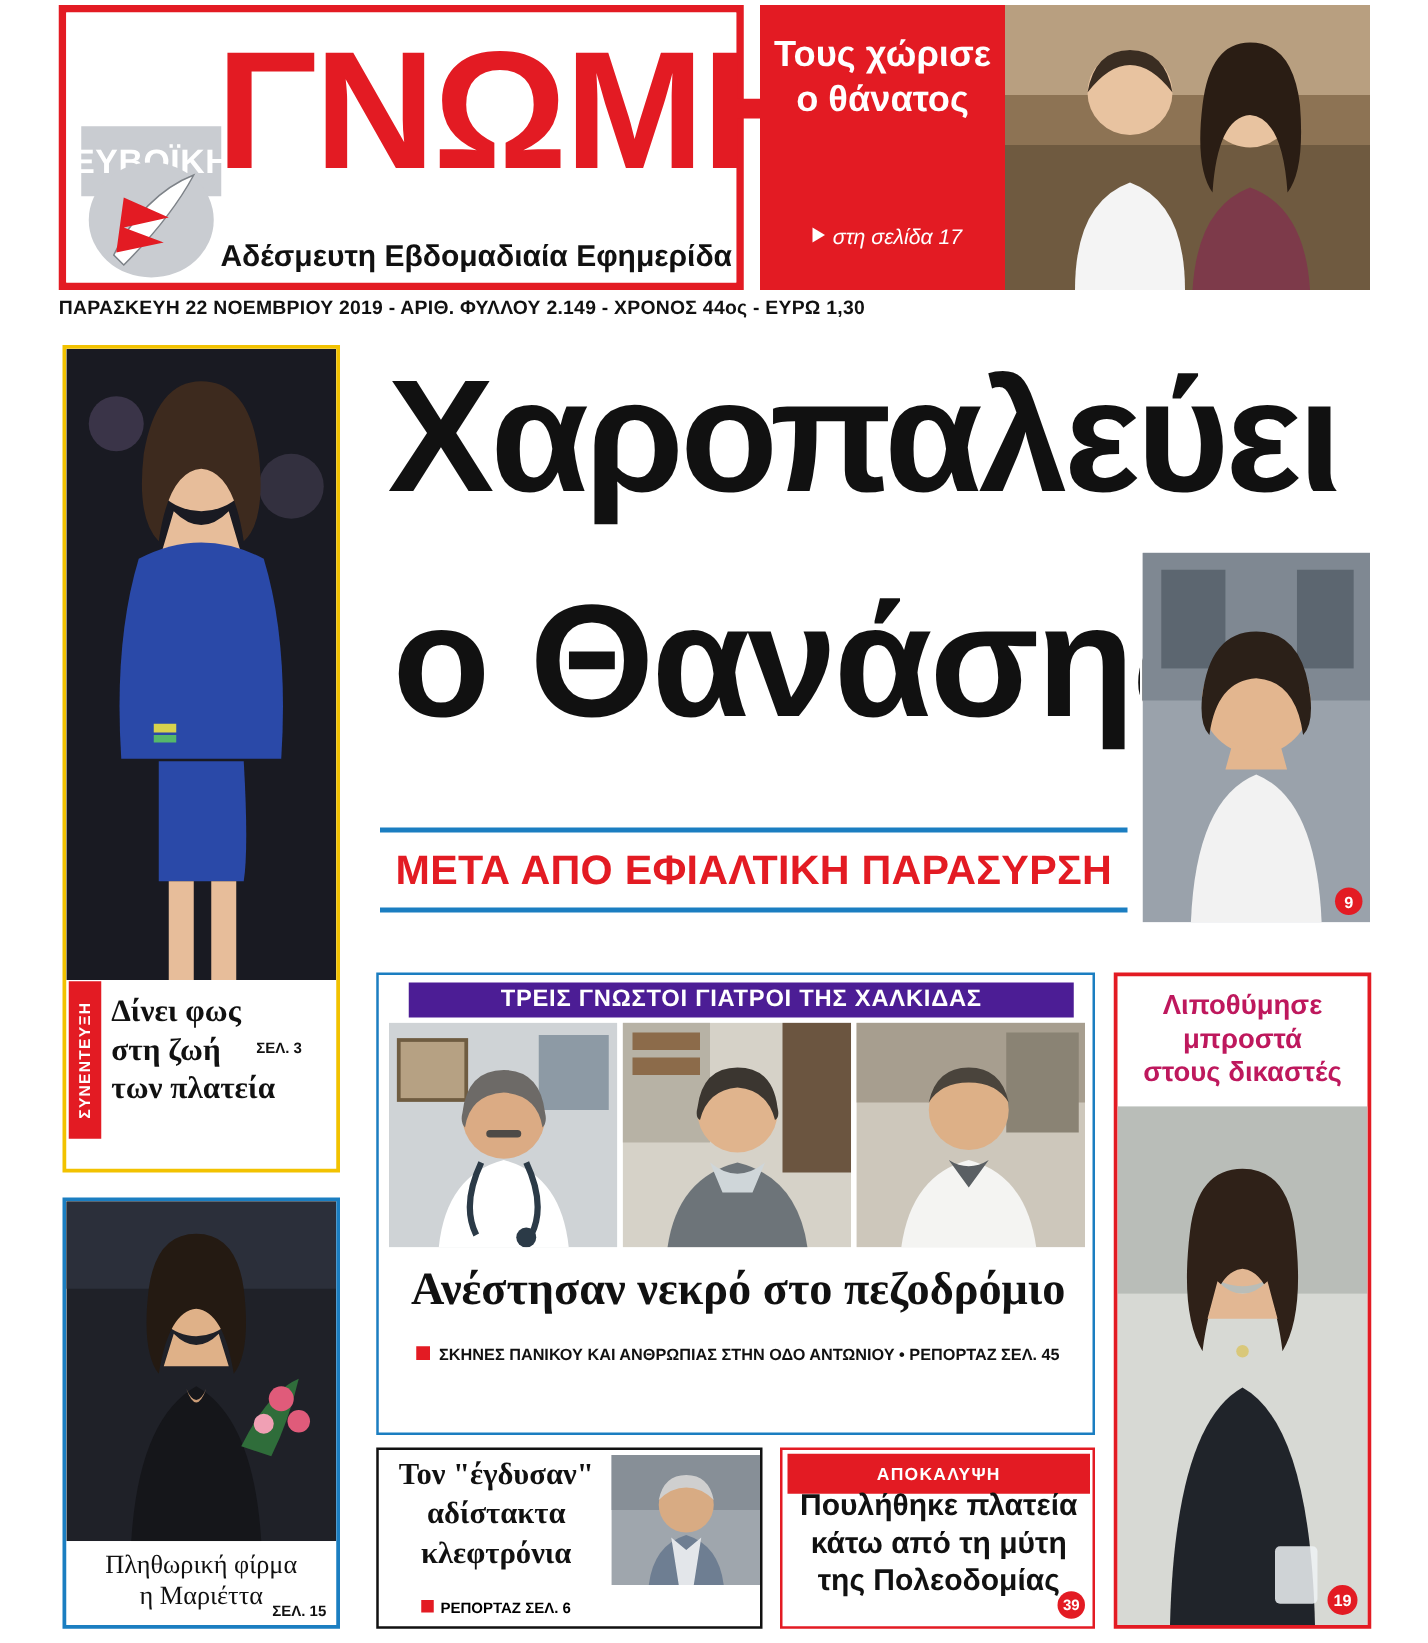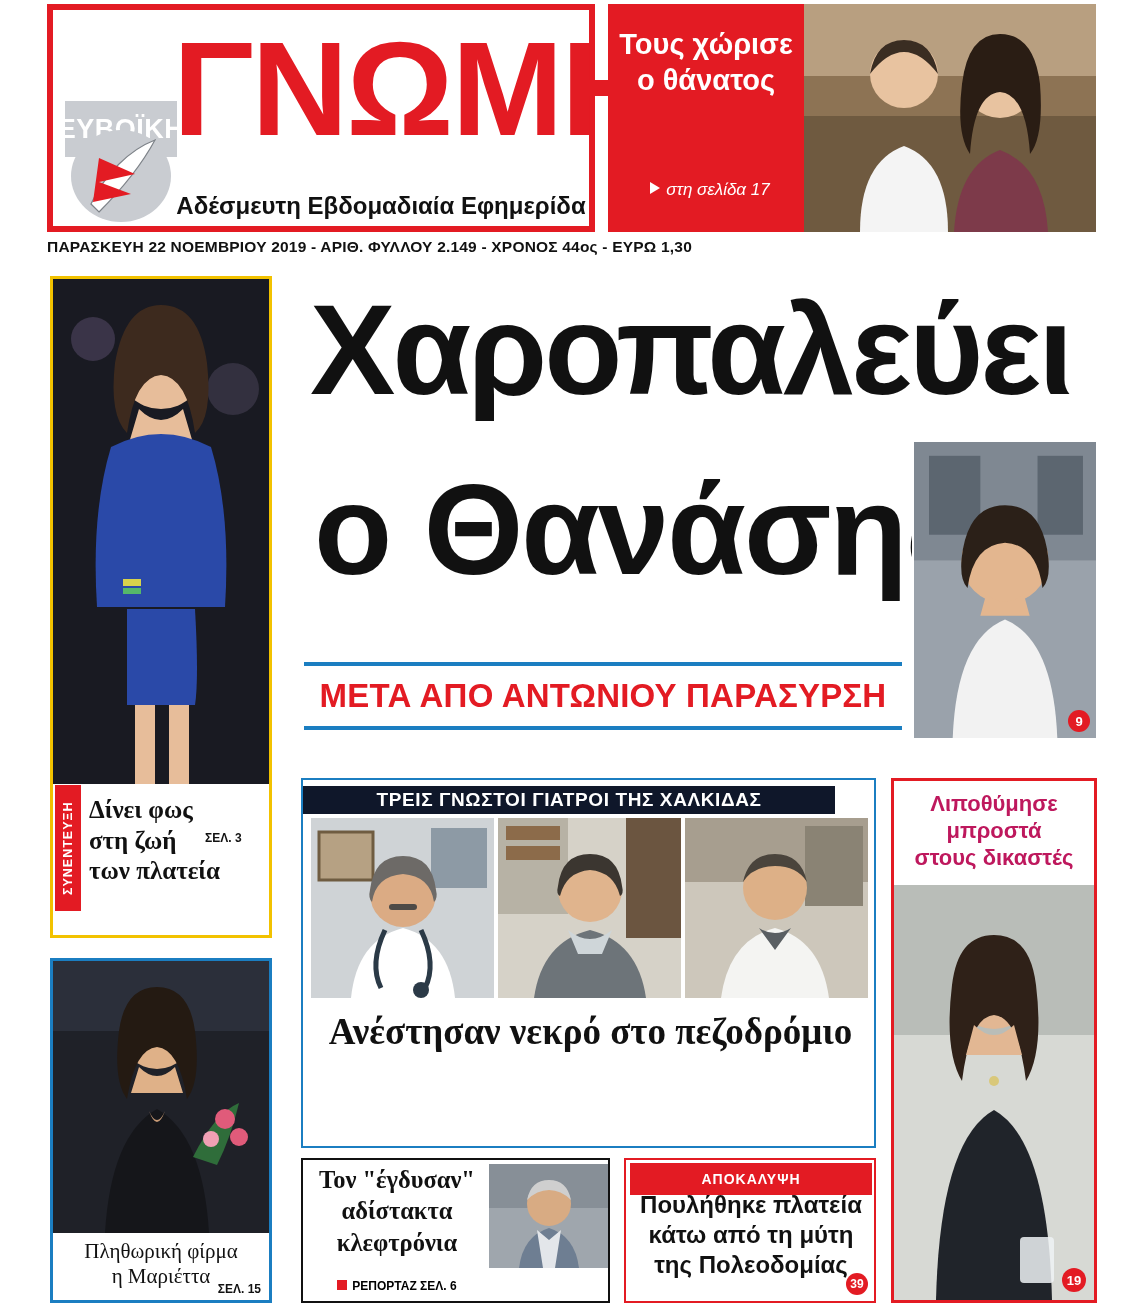--- a/index.html
+++ b/index.html
@@ -134,22 +134,22 @@
   #kicker span {
     color:#e31b23; font-size:33px; font-weight:bold; letter-spacing:0.2px;
   }
 
   
   #doctors {
     position:absolute; left:301px; top:778px; width:575px; height:370px;
     border:2px solid #1b7ec1; background:#ffffff;
   }
   #doctors .hdr {
-    position:absolute; left:0; top:6px; width:532px; height:28px;
-    background:#0f172a; color:#ffffff;
+    position:absolute; left:24px; top:6px; width:532px; height:28px;
+    background:#4c1d95; color:#ffffff;
     font-size:19px; font-weight:bold; letter-spacing:0.6px;
     display:flex; align-items:center; justify-content:center;
   }
   #doctors .strip {
     position:absolute; left:8px; top:38px; width:557px; height:180px;
     display:flex; gap:4px;
   }
   #doctors .strip .cell { flex:1; overflow:hidden; position:relative; }
   #doctors .dline {
     position:absolute; left:0; top:230px; width:575px;
@@ -332,21 +332,21 @@
     <rect x="126" y="14" width="46" height="80" fill="#5c6670"></rect>
     <circle cx="93" cy="120" r="44" fill="#e3b68f"></circle>
     <path d="M49 118 q6 -54 44 -54 q38 0 44 54 q2 22 -6 30 q-6 -44 -38 -46 q-32 2 -38 46 q-8 -8 -6 -30z" fill="#2b2018"></path>
     <path d="M74 154 q19 16 38 0 l6 22 -50 0z" fill="#e3b68f"></path>
     <path d="M40 300 q4 -100 53 -120 q49 20 53 120z" fill="#f2f2f2"></path>
   </svg>
   <div class="pgbadge">9</div>
 </div>
 
 <div id="kicker">
-  <span>ΜΕΤΑ ΑΠΟ ΑΝΤΩΝΙΟΥ ΠΑΡΑΣΥΡΣΗ</span>
+  <span>ΜΕΤΑ ΑΠΟ ΕΦΙΑΛΤΙΚΗ ΠΑΡΑΣΥΡΣΗ</span>
 </div>
 
 <div id="doctors">
   <div class="hdr">ΤΡΕΙΣ ΓΝΩΣΤΟΙ ΓΙΑΤΡΟΙ ΤΗΣ ΧΑΛΚΙΔΑΣ</div>
   <div class="strip">
     <div class="cell">
       <svg class="imgfill" viewBox="0 0 183 180" preserveAspectRatio="xMidYMid slice">
         <rect width="183" height="180" fill="#cfd3d6"></rect>
         <rect x="8" y="14" width="54" height="48" fill="#b6a183" stroke="#6f5c41" stroke-width="3"></rect>
         <rect x="120" y="10" width="56" height="60" fill="#8d9aa5"></rect>
@@ -377,20 +377,23 @@
         <rect x="0" y="0" width="183" height="64" fill="#a79e8f"></rect>
         <rect x="120" y="8" width="58" height="80" fill="#8a8374"></rect>
         <circle cx="90" cy="70" r="32" fill="#ddb087"></circle>
         <path d="M58 64 q6 -28 32 -28 q26 0 32 28 q-10 -16 -32 -16 q-22 0 -32 16z" fill="#4a443c"></path>
         <path d="M36 180 q8 -58 54 -70 q46 12 54 70z" fill="#f4f4f2"></path>
         <path d="M74 110 l16 22 16 -22 q-16 10 -32 0z" fill="#5a5f63"></path>
       </svg>
     </div>
   </div>
   <div class="dline">Ανέστησαν νεκρό στο πεζοδρόμιο</div>
+  <div class="foot">
+    <span class="sq"></span><span>ΣΚΗΝΕΣ ΠΑΝΙΚΟΥ ΚΑΙ ΑΝΘΡΩΠΙΑΣ ΣΤΗΝ ΟΔΟ ΑΝΤΩΝΙΟΥ • ΡΕΠΟΡΤΑΖ ΣΕΛ. 45</span>
+  </div>
 </div>
 
 <div id="fainted">
   <div class="txt">
     <div>Λιποθύμησε</div>
     <div>μπροστά</div>
     <div>στους δικαστές</div>
   </div>
   <div class="ph">
     <svg class="imgfill" viewBox="0 0 200 415" preserveAspectRatio="xMidYMid slice">

